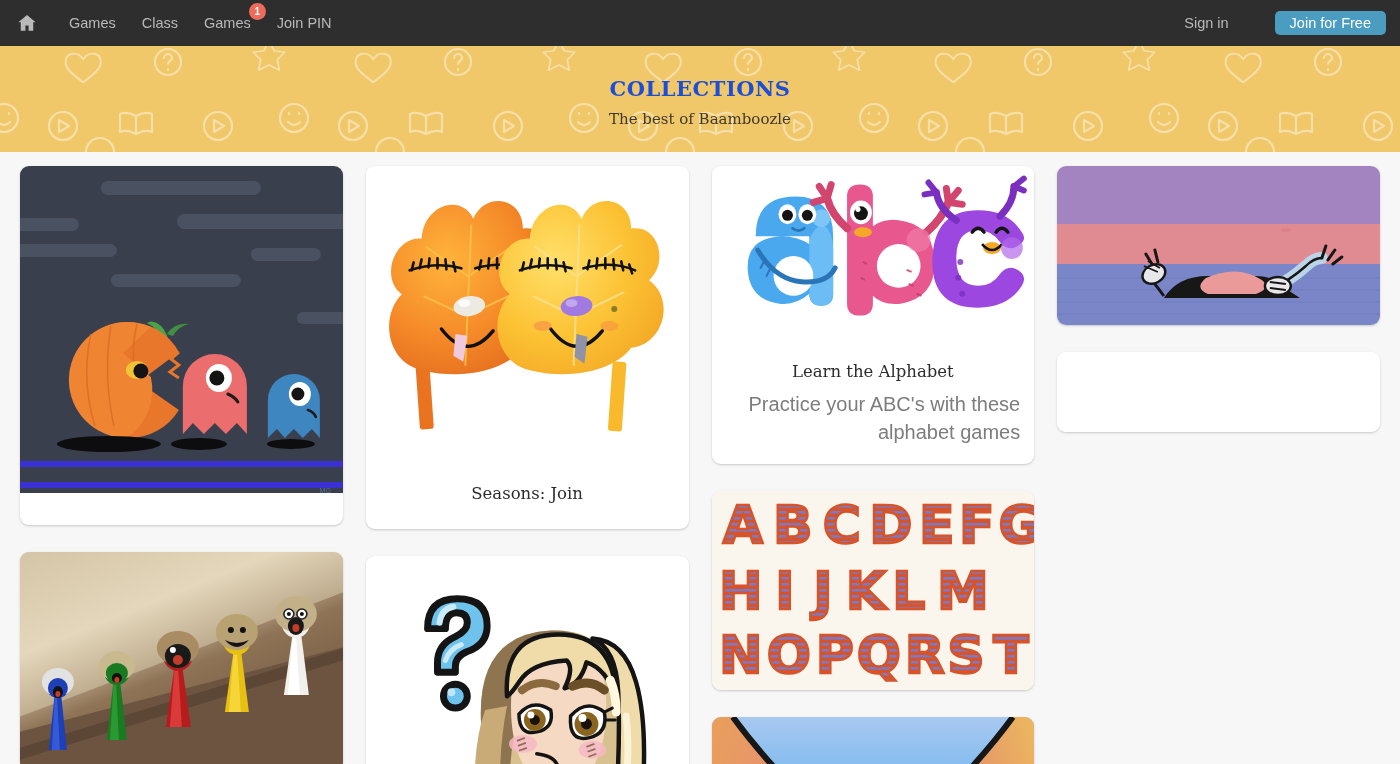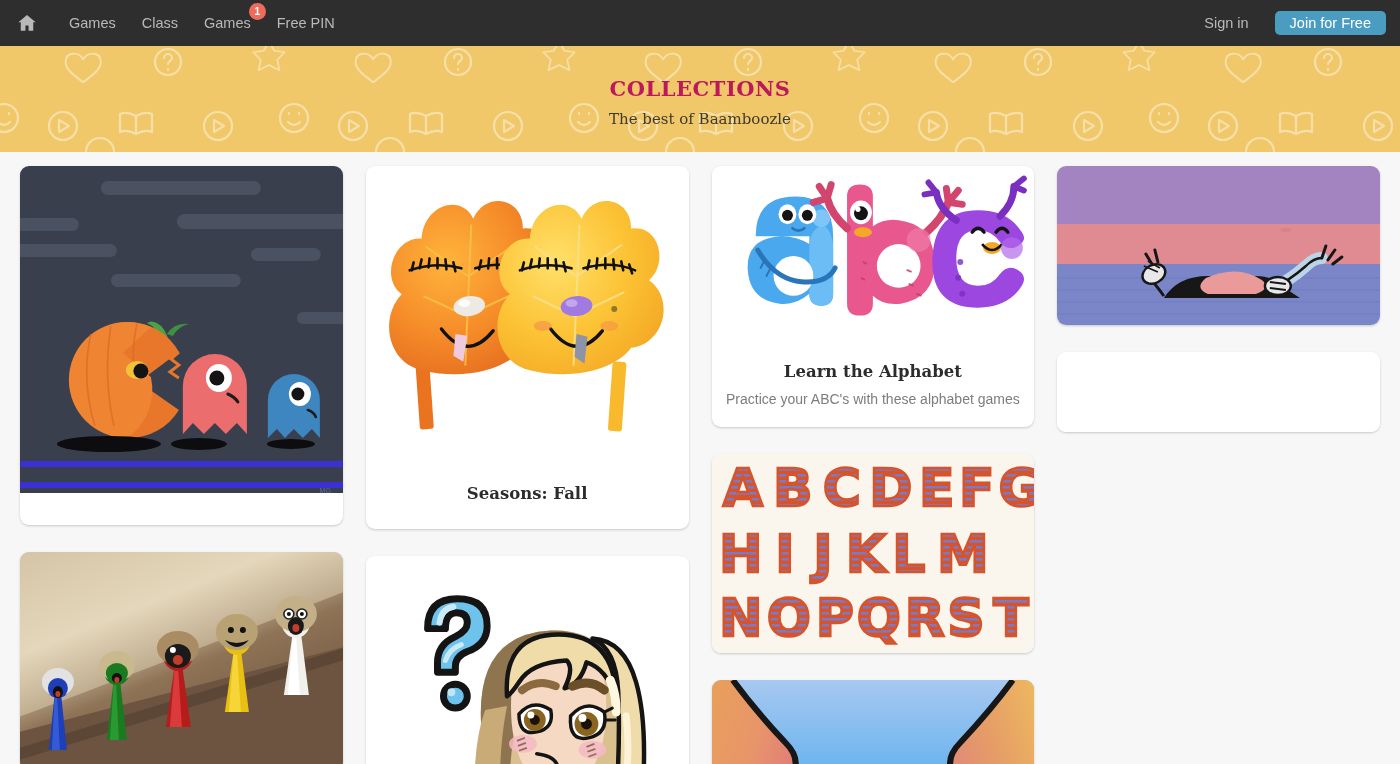--- a/index.html
+++ b/index.html
@@ -50,39 +50,40 @@
     font-weight: bold;
     width: 17px; height: 17px;
     border-radius: 50%;
     display: flex; align-items: center; justify-content: center;
     line-height: 1;
   }
   .nav-right {
     margin-left: auto;
     display: flex;
     align-items: center;
-    gap: 12px;
+    gap: 20px;
   }
   .signin-link {
     color: #b9b9b9;
     font-size: 14.5px;
     padding: 0 14px;
     cursor: pointer;
     white-space: nowrap;
   }
   .join-btn {
     background: #4a9cc0;
     color: #fff;
     font-size: 14.5px;
     border: none;
     border-radius: 5px;
     padding: 4px 15px;
     cursor: pointer;
     font-family: inherit;
     white-space: nowrap;
+    margin-left: 12px;
   }
 
   
   .banner {
     height: 106px;
     background: #f0c86a;
     position: relative;
     overflow: hidden;
     display: flex;
     flex-direction: column;
@@ -92,21 +93,21 @@
   .banner-pattern {
     position: absolute;
     inset: 0;
     opacity: 0.42;
     pointer-events: none;
   }
   .banner-title {
     font-family: "DejaVu Serif", serif;
     font-size: 30px;
     font-weight: bold;
-    color: #be185d;
+    color: #1d4ed8;
     letter-spacing: 0.5px;
     font-variant: small-caps;
     text-transform: lowercase;
     position: relative;
     z-index: 2;
     line-height: 1;
     margin-bottom: 11px;
   }
   .banner-sub {
     font-family: "DejaVu Serif", serif;
@@ -146,29 +147,30 @@
     overflow: hidden;
   }
   .card-img svg { display: block; width: 100%; height: 100%; }
   .card-body {
     padding: 15px 14px 17px 14px;
     text-align: center;
   }
   .card-title {
     font-family: "DejaVu Serif", serif;
     font-size: 16.5px;
-    font-weight: bold;
+    font-weight: normal;
     color: #2c2c2c;
     margin-bottom: 8px;
     line-height: 1.2;
   }
   .card-desc {
-    font-size: 14px;
+    font-size: 20px;
     color: #7d7d7d;
     line-height: 1.42;
+    text-align: right;
   }
 </style>
 </head>
 <body>
 
 <nav class="navbar">
   <div class="nav-left">
     <div class="home-btn">
       <span>
         <svg width="22" height="22" viewBox="0 0 24 24" fill="#b9b9b9">
@@ -180,21 +182,21 @@
       <span>Games</span>
     </div>
     <div class="nav-link">
       <span>Class</span>
     </div>
     <div class="nav-link">
       <span>Games</span>
       <span class="badge">1</span>
     </div>
     <div class="nav-link">
-      <span>Free PIN</span>
+      <span>Join PIN</span>
     </div>
   </div>
   <div class="nav-right">
     <div class="signin-link">Sign in</div>
     <button class="join-btn">Join for Free</button>
   </div>
 </nav>
 
 <header class="banner">
   <svg class="banner-pattern" viewBox="0 0 1400 106" preserveAspectRatio="none">
@@ -422,21 +424,21 @@
             <ellipse cx="207" cy="137" rx="6" ry="4" fill="#c8aef0" opacity="0.85"></ellipse>
             <circle cx="250" cy="143" r="3" fill="#8a7a28"></circle>
             <path d="M186 163 q26 34 52 2" fill="none" stroke="#111" stroke-width="3.4" stroke-linecap="round"></path>
             <path d="M212 168 l11 3 -3 27 -10-7z" fill="#8e93a8"></path>
             <ellipse cx="178" cy="160" rx="9" ry="5" fill="#f4864a" opacity="0.55"></ellipse>
             <ellipse cx="245" cy="160" rx="9" ry="5" fill="#f4864a" opacity="0.45"></ellipse>
           </g>
         </svg>
       </div>
       <div class="card-body">
-        <div class="card-title">Seasons: Fall</div>
+        <div class="card-title">Seasons: Join</div>
       </div>
     </article>
 
     
     <article class="card">
       <div class="card-img" style="height:327px">
         <svg viewBox="0 0 325 327" preserveAspectRatio="xMidYMid meet">
           <rect width="325" height="327" fill="#fff"></rect>
 
           <g>

